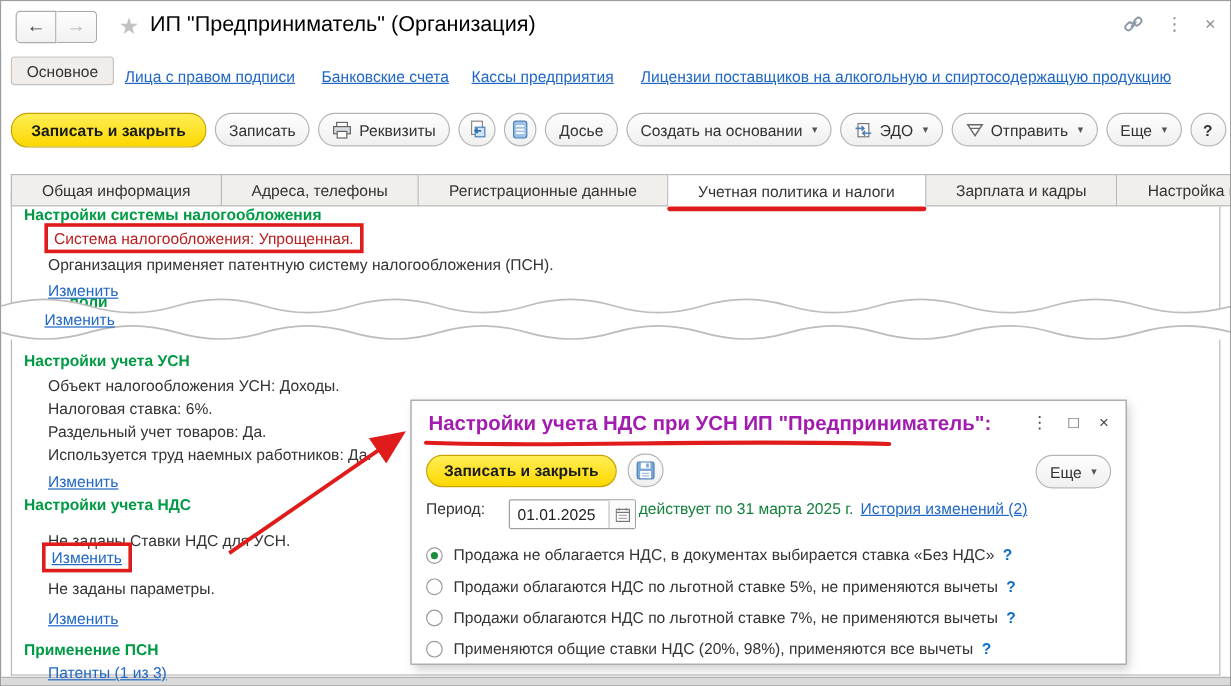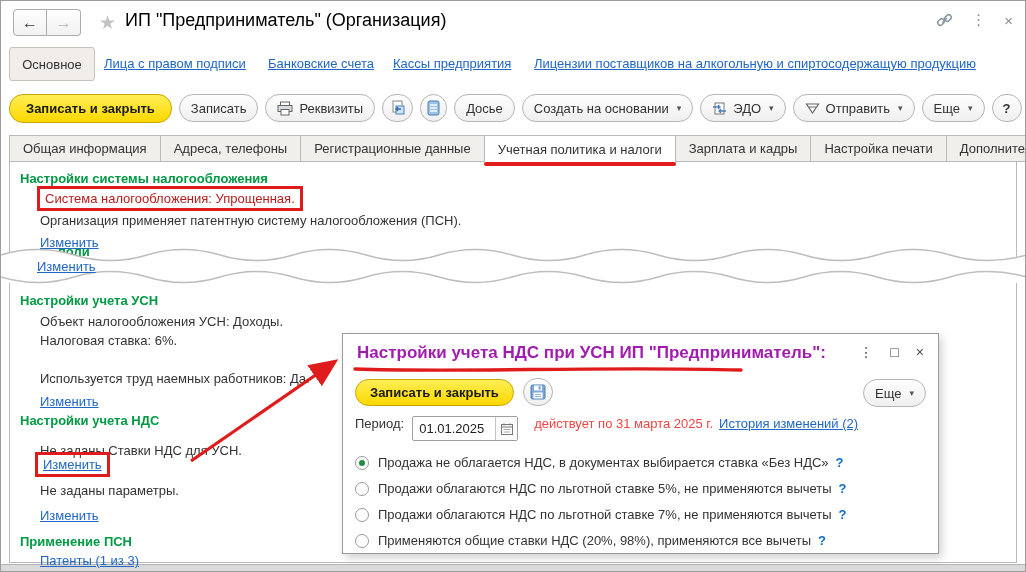--- a/index.html
+++ b/index.html
@@ -13,35 +13,35 @@
   .histbtn { width:34px; height:27px; background:linear-gradient(#fefefe,#f1f1f1); border:1px solid #ababab; display:flex; align-items:center; justify-content:center; font-size:16px; cursor:pointer; }
   .histbtn.back { border-radius:4px 0 0 4px; color:#3a3a3a; }
   .histbtn.fwd  { border-radius:0 4px 4px 0; color:#b5b5b5; border-left:none; }
   .star { position:absolute; left:98px; top:10px; font-size:19px; color:#c3c3c3; }
   .wintitle { position:absolute; left:124px; top:9px; font-size:18px; color:#000; white-space:nowrap; }
   .winicons { position:absolute; right:12px; top:10px; display:flex; align-items:center; gap:18px; color:#8b98a5; }
   .winicons .glyph { font-size:15px; color:#8d8d8d; cursor:pointer; }
 
   
   .navrow { position:absolute; left:0; top:44px; width:100%; height:40px; }
-  .mainsection { position:absolute; left:8px; top:2px; width:86px; height:34px; background:#f0edea; border:1px solid #c6c2bd; border-radius:3px; display:flex; align-items:center; justify-content:center; color:#333; cursor:pointer; }
+  .mainsection { position:absolute; left:8px; top:2px; width:86px; height:24px; background:#f0edea; border:1px solid #c6c2bd; border-radius:3px; display:flex; align-items:center; justify-content:center; color:#333; cursor:pointer; }
   .navlink { position:absolute; top:11px; color:#2067c5; text-decoration:underline; white-space:nowrap; cursor:pointer; }
 
   
   .toolbar { position:absolute; left:8px; top:92px; right:8px; height:30px; display:flex; gap:7px; align-items:center; }
   .btn { height:28px; padding:0 11px; background:linear-gradient(#fefefe,#efefef); border:1px solid #b5b5b5; border-radius:14px; display:flex; align-items:center; gap:6px; color:#333; cursor:pointer; white-space:nowrap; }
   .btn.icononly { padding:0 6px; }
   .btn.yellow { background:linear-gradient(#ffee55,#fcd800); border:1px solid #c9a400; font-weight:bold; color:#1a1a1a; padding:0 16px; height:29px; }
   .caret { font-size:9px; color:#555; margin-left:2px; }
   .btn.pushright { margin-left:auto; }
   .btn.helpbtn { padding:0 10px; font-weight:bold; margin-right:18px; }
 
   
   .tabs { position:absolute; left:8px; top:134px; display:flex; z-index:4; }
-  .tab { height:27px; padding:0 13px; background:#f1efec; border:1px solid #b9b9b9; border-left:none; display:flex; align-items:center; color:#333; cursor:pointer; position:relative; white-space:nowrap; }
+  .tab { height:27px; padding:0 25px; background:#f1efec; border:1px solid #b9b9b9; border-left:none; display:flex; align-items:center; color:#333; cursor:pointer; position:relative; white-space:nowrap;margin-top:10px; }
   .tab:first-child { border-left:1px solid #b9b9b9; }
   .tab.active { background:#fff; border-bottom:1px solid #fff; height:28px; z-index:5; }
   .tab-redline { position:absolute; left:-1px; right:-1px; bottom:-4px; height:4px; background:#e01b1b; border-radius:2px; z-index:6; }
 
   
   .panelA { position:absolute; left:8px; top:160px; width:1008px; height:96px; background:#fff; border:1px solid #b9b9b9; border-bottom:none; z-index:1; }
   .panelB { position:absolute; left:8px; top:282px; width:1008px; height:280px; background:#fff; border:1px solid #b9b9b9; border-top:none; z-index:1; }
   .ghead { position:absolute; left:10px; font-weight:bold; color:#009a44; white-space:nowrap; }
   .btext { position:absolute; left:30px; color:#333; white-space:nowrap; }
   .blink { position:absolute; left:30px; color:#2067c5; text-decoration:underline; cursor:pointer; white-space:nowrap; }
@@ -57,24 +57,24 @@
   
   .dialog { position:absolute; left:341px; top:332px; width:597px; height:221px; background:#fff; border:1px solid #9a9a9a; box-shadow:3px 4px 8px rgba(0,0,0,0.18); z-index:20; }
   .dlg-title { position:absolute; left:14px; top:9px; font-size:17px; font-weight:bold; color:#a21caf; white-space:nowrap; }
   .dlg-icons { position:absolute; right:14px; top:10px; display:flex; gap:17px; color:#4a4a4a; }
   .dlg-icons span { cursor:pointer; font-size:14px; }
   .dlg-underline { position:absolute; left:10px; top:30px; width:392px; height:12px; }
   .dlg-toolbar { position:absolute; left:12px; top:44px; display:flex; gap:9px; align-items:center; }
   .dlg-toolbar .btn.yellow { height:27px; font-size:13px; padding:0 14px; }
   .dlg-more { position:absolute; right:12px; top:45px; }
   .dlg-period { position:absolute; left:12px; top:82px; display:flex; align-items:flex-start; white-space:nowrap; }
-  .datefield { display:flex; align-items:center; margin-left:8px; width:106px; height:25px; border:1px solid #9f9f9f; border-radius:2px; }
+  .datefield { display:flex; align-items:center; margin-left:20px; width:106px; height:25px; border:1px solid #9f9f9f; border-radius:2px; }
   .datefield .val { flex:1; padding-left:6px; color:#222; }
   .datefield .calbtn { width:22px; height:23px; border-left:1px solid #c4c4c4; display:flex; align-items:center; justify-content:center; cursor:pointer; background:#fafafa; }
-  .dlg-valid { margin-left:16px; color:#ef4444; }
+  .dlg-valid { margin-left:2px; color:#15803d; }
   .dlg-history { margin-left:6px; color:#2067c5; text-decoration:underline; cursor:pointer; }
   .options { position:absolute; left:12px; top:110px; right:12px; }
   .optrow { height:26px; display:flex; align-items:flex-end; cursor:pointer; }
   .radio { width:14px; height:14px; border:1px solid #9a9a9a; border-radius:50%; background:#fff; margin-right:9px; position:relative; flex:0 0 auto; }
   .radio.sel::after { content:""; position:absolute; left:3px; top:3px; width:6px; height:6px; border-radius:50%; background:#1e8e3e; }
   .optlabel { color:#333; white-space:nowrap; }
   .qmark { color:#0b6cc9; font-weight:bold; margin-left:7px; cursor:pointer; }
 
   .arrowlayer { position:absolute; left:0; top:0; width:1026px; height:572px; z-index:30; pointer-events:none; }
   .bottomstrip { position:absolute; left:0; bottom:0; width:100%; height:7px; background:#dadada; border-top:1px solid #b3b3b3; }
@@ -220,20 +220,21 @@
              L1026,36 Q989,47 953,36 T880,36 T807,36 T734,36 T661,36 T588,36 T515,36 T442,36 T369,36 T296,36 T223,36 T150,36 T77,36 T0,36 Z" fill="#ffffff"></path>
     <path d="M0,14 Q36,3 73,14 T146,14 T219,14 T292,14 T365,14 T438,14 T511,14 T584,14 T657,14 T730,14 T803,14 T876,14 T949,14 T1026,14" fill="none" stroke="#bdbdbd" stroke-width="1.4"></path>
     <path d="M0,36 Q37,47 73,36 T146,36 T219,36 T292,36 T365,36 T438,36 T511,36 T584,36 T657,36 T730,36 T803,36 T876,36 T949,36 T1026,36" fill="none" stroke="#bdbdbd" stroke-width="1.4"></path>
   </svg>
   <a class="tornlink">Изменить</a>
 
   <div class="panelB">
     <div class="ghead" style="top:10px">Настройки учета УСН</div>
     <div class="btext" style="top:31px">Объект налогообложения УСН: Доходы.</div>
     <div class="btext" style="top:50px">Налоговая ставка: 6%.</div>
+    <div class="btext" style="top:69px">Раздельный учет товаров: Да.</div>
     <div class="btext" style="top:88px">Используется труд наемных работников: Да.</div>
     <a class="blink" style="top:111px">Изменить</a>
 
     <div class="ghead" style="top:130px">Настройки учета НДС</div>
     <div class="btext" style="top:160px">Не заданы Ставки НДС для УСН.</div>
     <div class="redbox" style="left:25px; top:169px; height:25px;">
       <a class="innerlink">Изменить</a>
     </div>
     <div class="btext" style="top:200px">Не заданы параметры.</div>
     <a class="blink" style="top:225px">Изменить</a>

